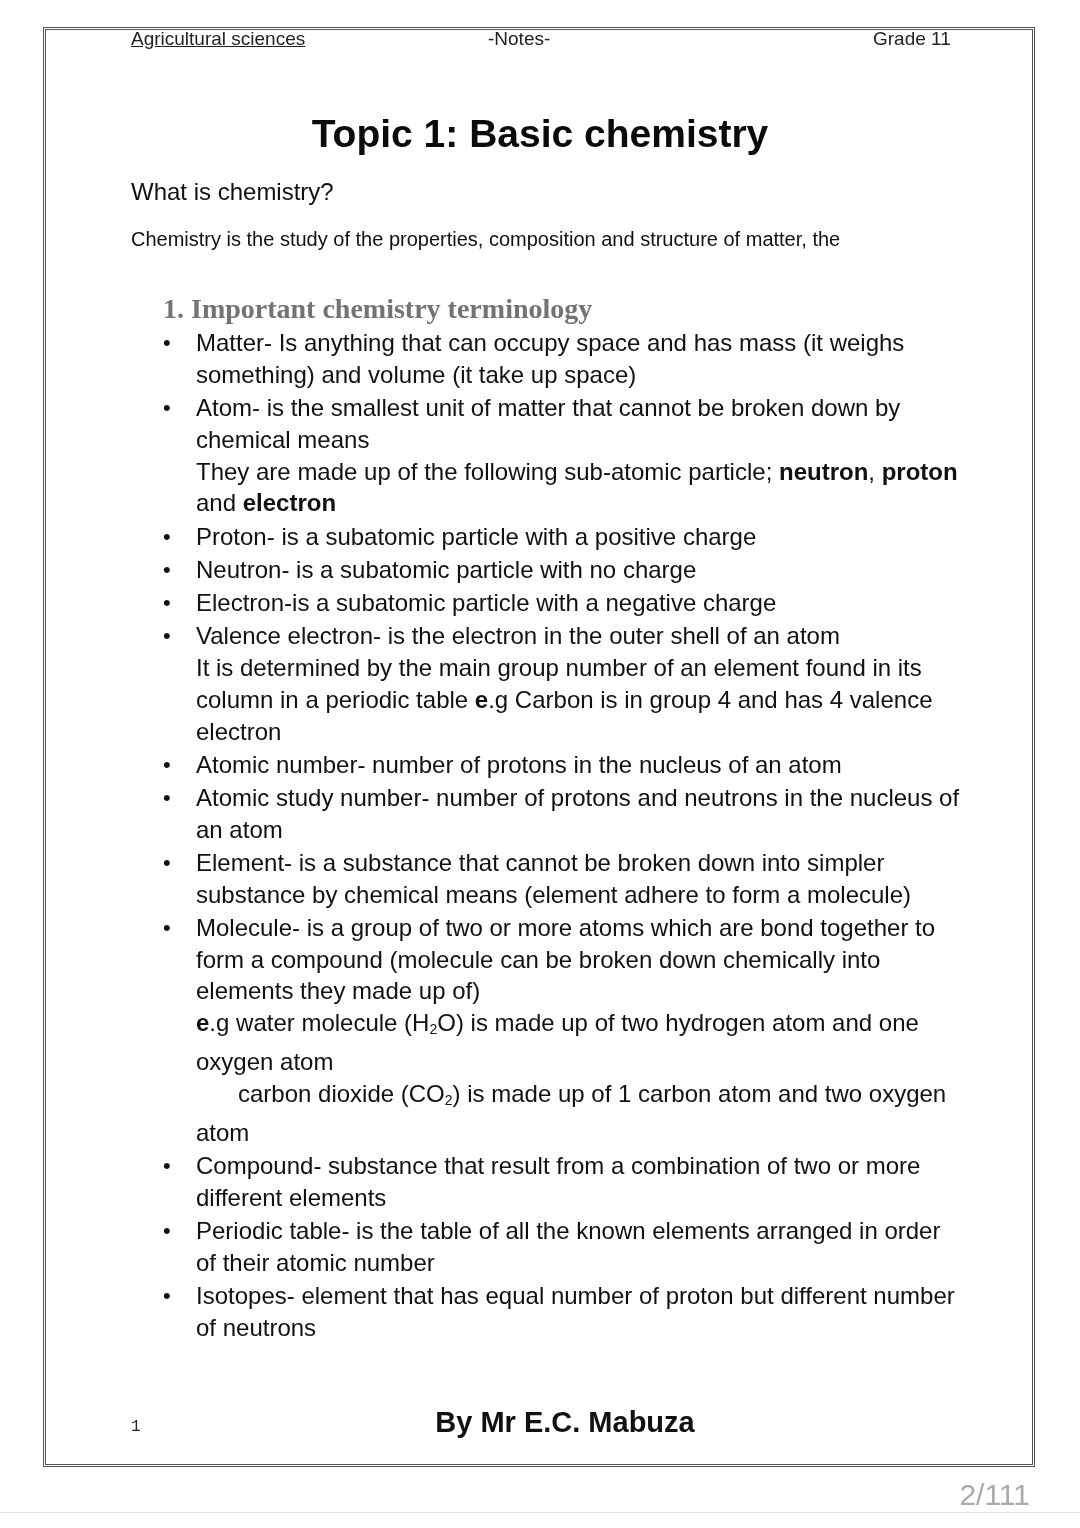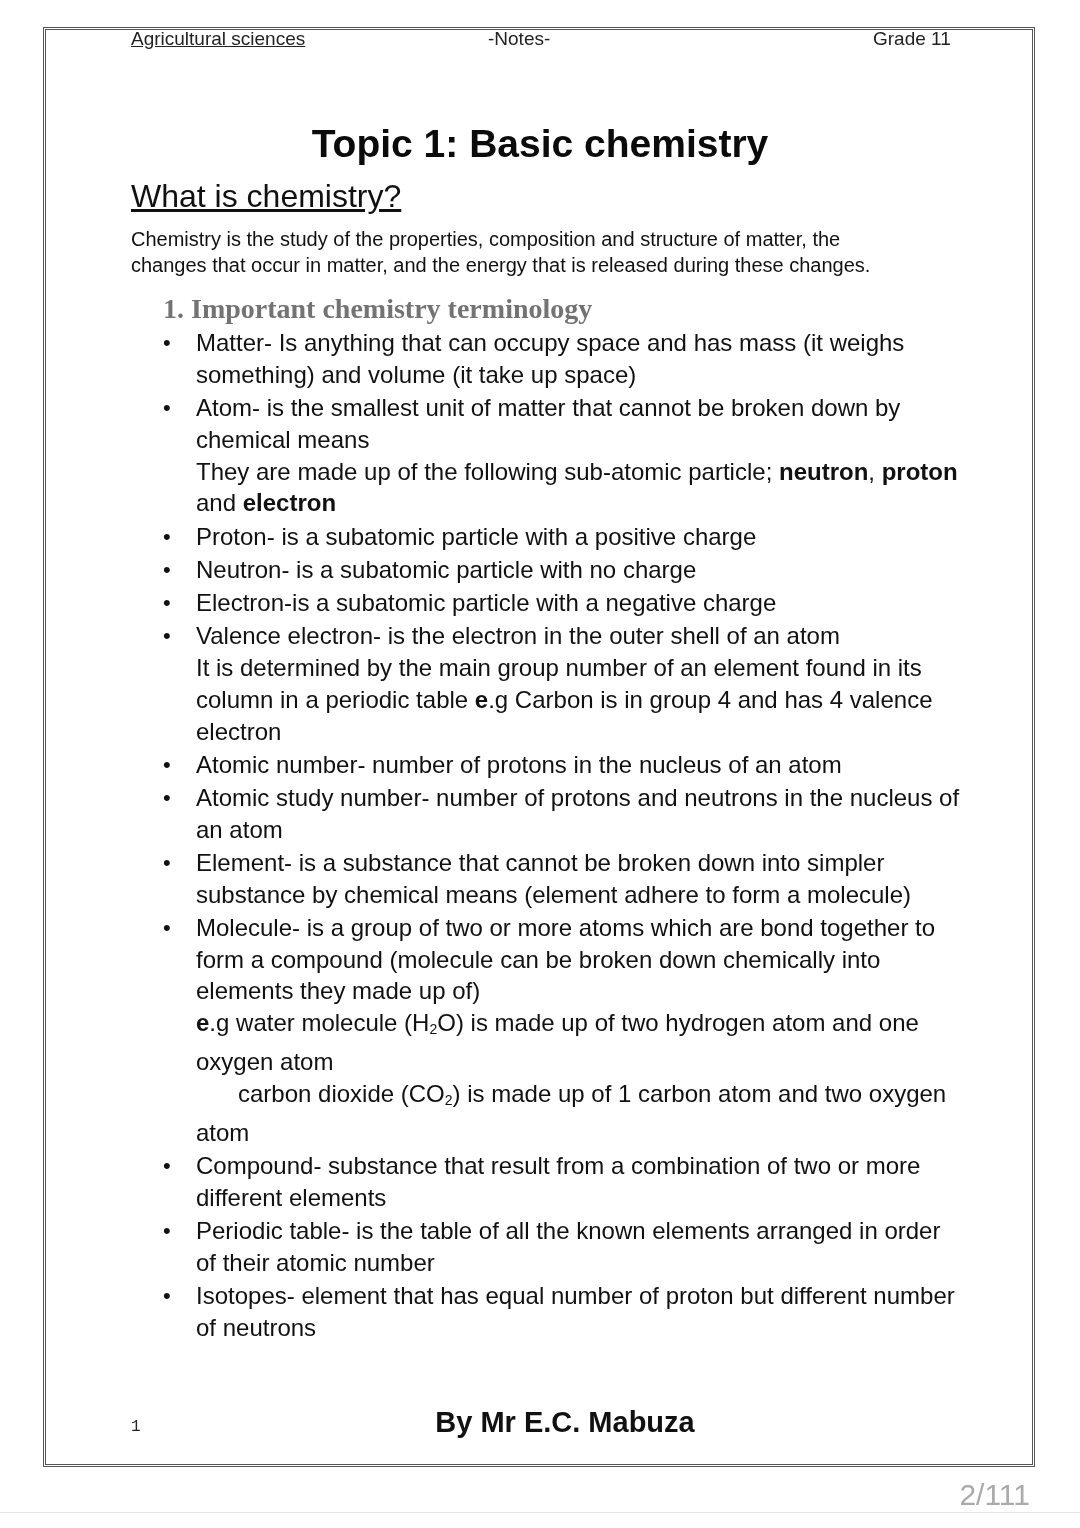--- a/index.html
+++ b/index.html
@@ -10,24 +10,24 @@
   .page-frame {
     position: absolute; left: 43px; top: 27px; width: 992px; height: 1440px;
     border: 3px double #555; box-sizing: border-box; background: #fff;
   }
   .hdr { position: absolute; top: 28px; font-size: 19px; color: #222; }
   .hdr-left { left: 131px; text-decoration: underline; }
   .hdr-mid { left: 488px; }
   .hdr-right { left: 873px; }
   .title {
     position: absolute; top: 112px; left: 0; width: 1080px; text-align: center;
-    font-size: 39px; font-weight: bold; color: #0b0b0b; margin-top: 10px;
+    font-size: 39px; font-weight: bold; color: #0b0b0b;
   }
   .subhead {
-    position: absolute; top: 178px; left: 131px; font-size: 32px; text-decoration: underline;
+    position: absolute; top: 178px; left: 131px; font-size: 24px; 
     color: #111;
   }
   .intro {
     position: absolute; top: 226px; left: 131px; width: 800px; font-size: 20px; line-height: 26px; color: #111;
   }
   .section {
     position: absolute; top: 293px; left: 163px; font-family: "Liberation Serif", serif;
     font-size: 28px; font-weight: bold; color: #737373;
   }
   .list {
@@ -51,21 +51,20 @@
 
 <div class="hdr hdr-left">Agricultural sciences</div>
 <div class="hdr hdr-mid">-Notes-</div>
 <div class="hdr hdr-right">Grade 11</div>
 
 <div class="title">Topic 1: Basic chemistry</div>
 <div class="subhead">What is chemistry?</div>
 
 <div class="intro">
   <span>Chemistry is the study of the properties, composition and structure of matter, the</span><br>
-  <span>changes that occur in matter, and the energy that is released during these changes.</span>
 </div>
 
 <div class="section">1. Important chemistry terminology</div>
 
 <ul class="list">
 
   <li>
     <span class="bullet">•</span>
     <span class="term">Matter</span><span>- </span><span>Is anything that can occupy space and has mass (it weighs something) and volume (it take up space)</span>
   </li>

